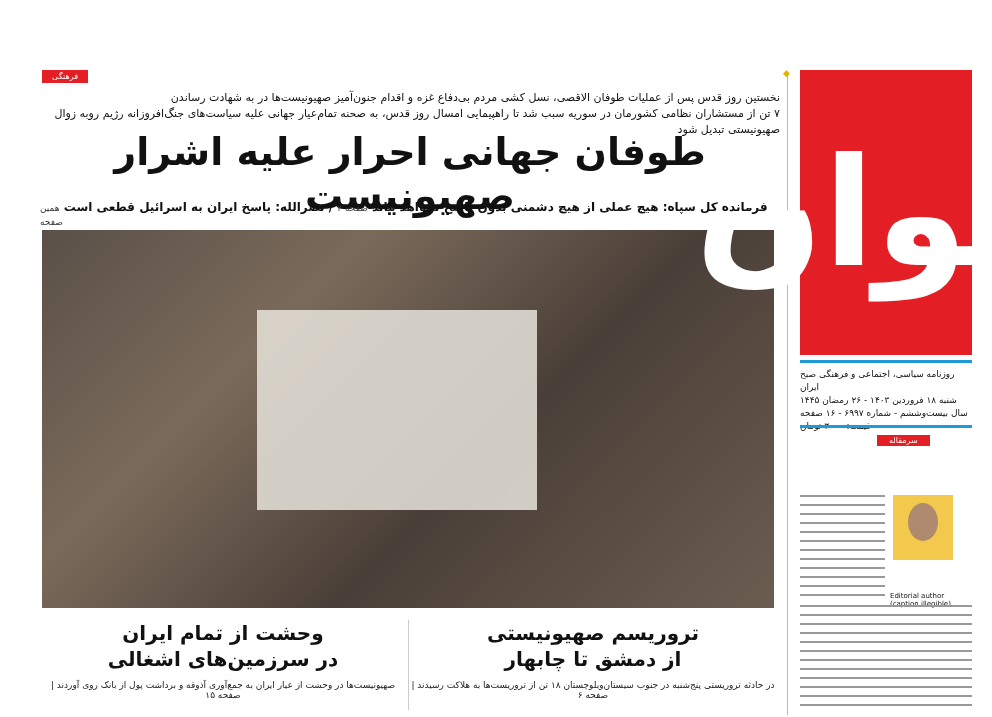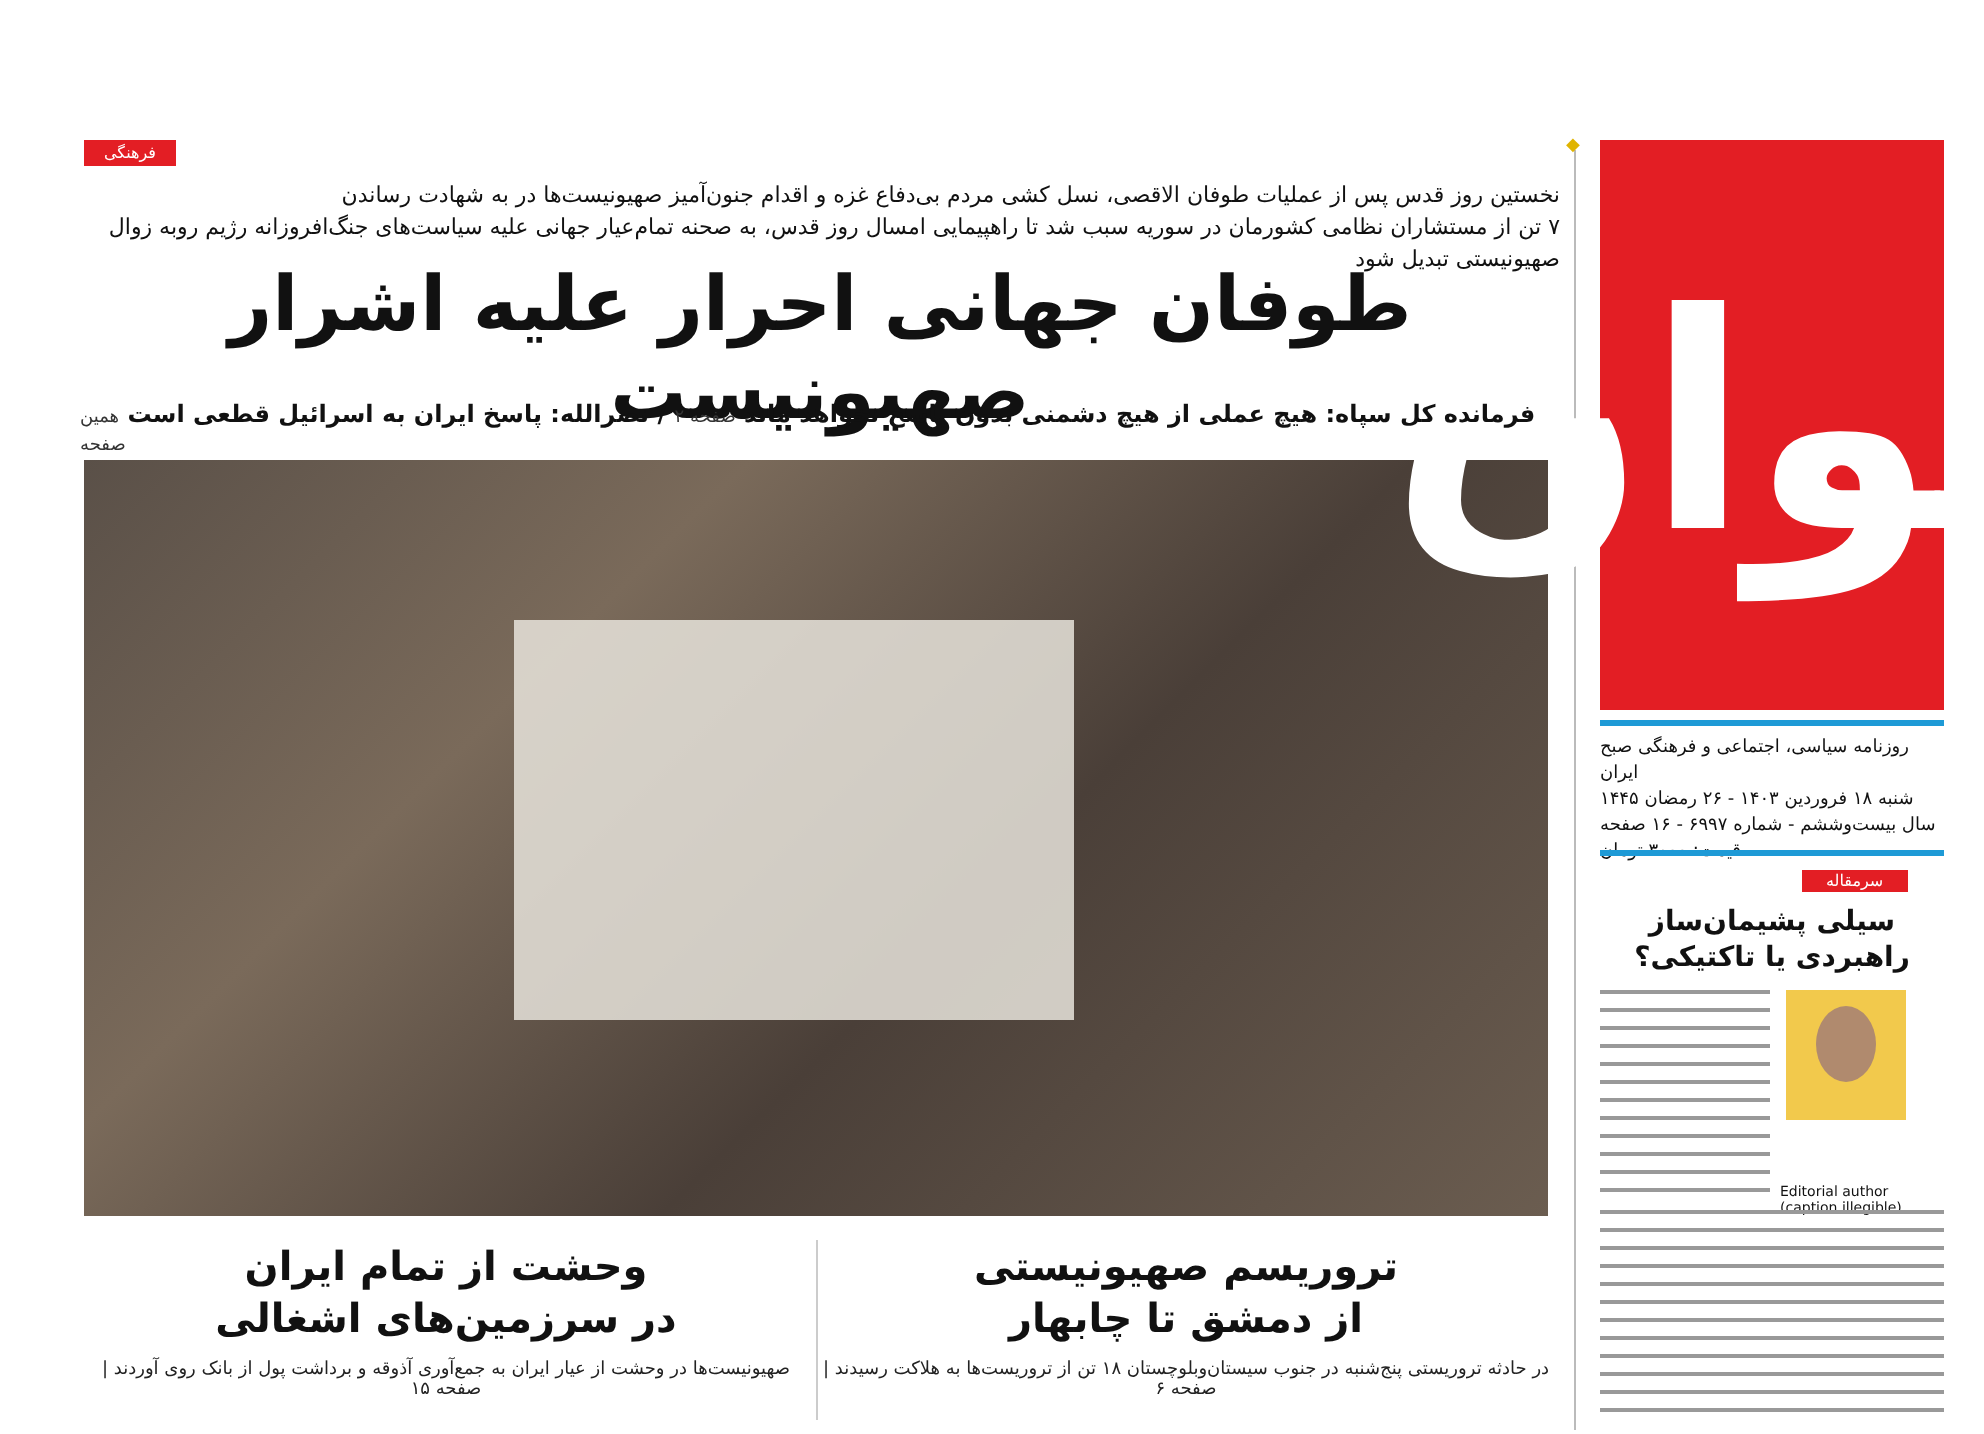--- a/index.html
+++ b/index.html
@@ -14,21 +14,21 @@
     .photo .truck { position: absolute; left: 215px; top: 80px; width: 280px; height: 200px; background: #e8e4dc; opacity: 0.85; }
     .story { position: absolute; top: 620px; width: 366px; text-align: center; }
     .story h2 { font-size: 20px; font-weight: bold; line-height: 26px; color: #111; }
     .story p { font-size: 9px; margin-top: 8px; color: #222; }
     .story-right { left: 410px; }
     .story-left { left: 40px; }
     .divider-v { position: absolute; left: 408px; top: 620px; width: 1px; height: 90px; background: #ccc; }
     .masthead { position: absolute; left: 800px; top: 70px; width: 172px; height: 285px; background: #e31e24; color: #fff; font-size: 150px; font-weight: bold; display: flex; align-items: center; justify-content: center; line-height: 1; }
     .rule-blue { position: absolute; left: 800px; width: 172px; height: 3px; background: #1e9ad6; }
     .imprint { position: absolute; left: 800px; top: 368px; width: 172px; text-align: left; font-size: 9px; line-height: 13px; color: #111; }
-    .ed-tag { position: absolute; left: 877px; top: 435px; background: #e31e24; color: #fff; font-size: 8px; padding: 1px 12px; margin-left: 24px; }
+    .ed-tag { position: absolute; left: 877px; top: 435px; background: #e31e24; color: #fff; font-size: 8px; padding: 1px 12px; }
     .ed-title { position: absolute; left: 800px; top: 452px; width: 172px; text-align: center; font-size: 14px; font-weight: bold; line-height: 18px; color: #111; }
     .author-photo { position: absolute; left: 893px; top: 495px; width: 60px; height: 65px; background: #f2c94c; }
     .author-photo::after { content: ""; position: absolute; left: 15px; top: 8px; width: 30px; height: 38px; border-radius: 50%; background: #b08a6e; }
     .author-cap { position: absolute; left: 890px; top: 565px; width: 66px; text-align: left; font-size: 7px; color: #111; margin-top: 27px; }
     .ed-body { position: absolute; left: 800px; top: 495px; width: 85px; }
     .ed-body .line { height: 2px; background: #999; margin-bottom: 7px; }
     .ed-body-full { position: absolute; left: 800px; top: 605px; width: 172px; }
     .ed-body-full .line { height: 2px; background: #999; margin-bottom: 7px; }
     .vrule { position: absolute; left: 787px; top: 75px; width: 1px; height: 640px; background: #bbb; }
     .corner { position: absolute; left: 783px; top: 68px; color: #e0b400; font-size: 9px; }
@@ -89,24 +89,20 @@
 
   <div class="imprint">
     <div>روزنامه سیاسی، اجتماعی و فرهنگی صبح ایران</div>
     <div>شنبه ۱۸ فروردین ۱۴۰۳ - ۲۶ رمضان ۱۴۴۵</div>
     <div>سال بیست‌وششم - شماره ۶۹۹۷ - ۱۶ صفحه</div>
     <div>قیمت: ۳۰۰۰ تومان</div>
   </div>
   <div class="rule-blue" style="top:425px;"></div>
 
   <div class="ed-tag">سرمقاله</div>
-  <div class="ed-title">
-    <div>سیلی پشیمان‌ساز</div>
-    <div>راهبردی یا تاکتیکی؟</div>
-  </div>
 
   <div class="author-photo"></div>
   <div class="author-cap">Editorial author (caption illegible)</div>
 
   <div class="ed-body">
     <div class="line"></div>
       <div class="line"></div>
       <div class="line"></div>
       <div class="line"></div>
       <div class="line"></div>

